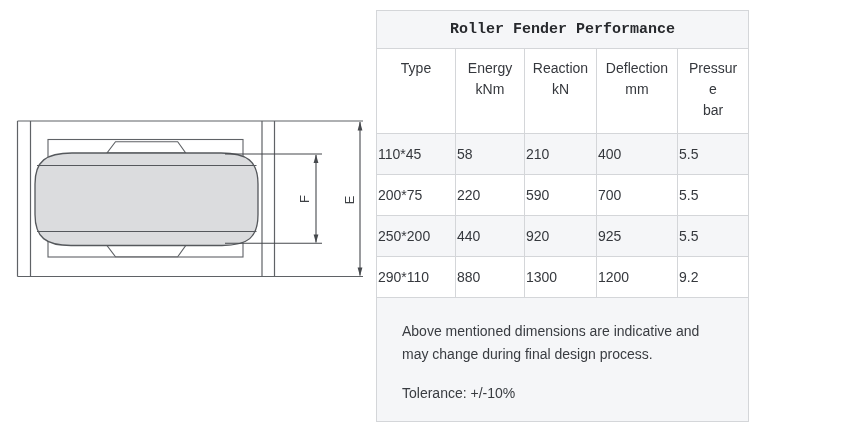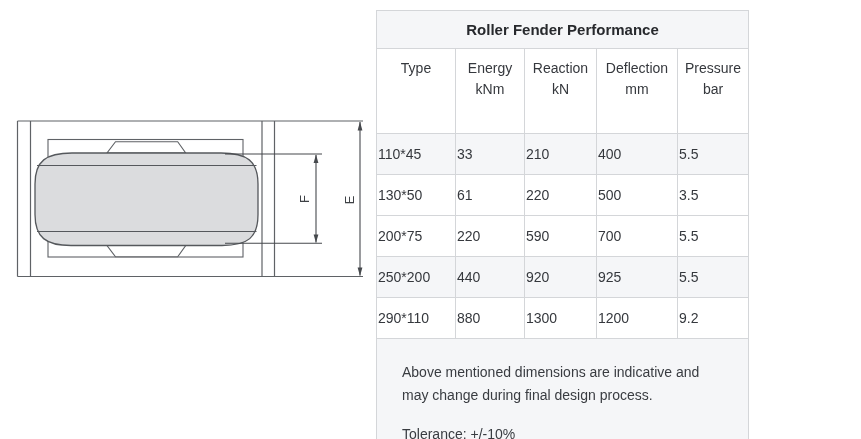--- a/index.html
+++ b/index.html
@@ -17,21 +17,21 @@
   .table-wrap{position:absolute;left:376px;top:10px;width:373px;}
   table.spec{
     border-collapse:collapse;table-layout:fixed;width:372px;
     font-size:14px;color:#35383d;
   }
   table.spec td,table.spec th{
     border:1px solid #d4d6d9;overflow:hidden;
   }
   .title-cell{
     height:35px;text-align:center;vertical-align:middle;
-    font-weight:bold;font-size:15px;color:#27292d;
+    font-weight:bold;font-size:15px;color:#27292d;font-family:Liberation Mono, monospace;
   }
   th.col-h{
     height:75px;vertical-align:top;text-align:center;
     font-weight:normal;padding:9px 7px 0 7px;line-height:21px;
     overflow-wrap:break-word;word-wrap:break-word;
   }
   td.cell{height:38px;text-align:left;vertical-align:middle;}
   tr.shade{background:#f5f6f8;}
   tr.plain{background:#ffffff;padding-left:36px;}
   td.note-cell{
@@ -125,31 +125,24 @@
             <div>mm</div>
           </th>
           <th class="col-h">
             <div>Pressure</div>
             <div>bar</div>
           </th>
         </tr>
 
         <tr class="shade">
           <td class="cell">110*45</td>
-          <td class="cell">33</td>
+          <td class="cell">58</td>
           <td class="cell">210</td>
           <td class="cell">400</td>
           <td class="cell">5.5</td>
-        </tr>
-        <tr class="plain">
-          <td class="cell">130*50</td>
-          <td class="cell">61</td>
-          <td class="cell">220</td>
-          <td class="cell">500</td>
-          <td class="cell">3.5</td>
         </tr>
         <tr class="plain">
           <td class="cell">200*75</td>
           <td class="cell">220</td>
           <td class="cell">590</td>
           <td class="cell">700</td>
           <td class="cell">5.5</td>
         </tr>
         <tr class="shade">
           <td class="cell">250*200</td>

